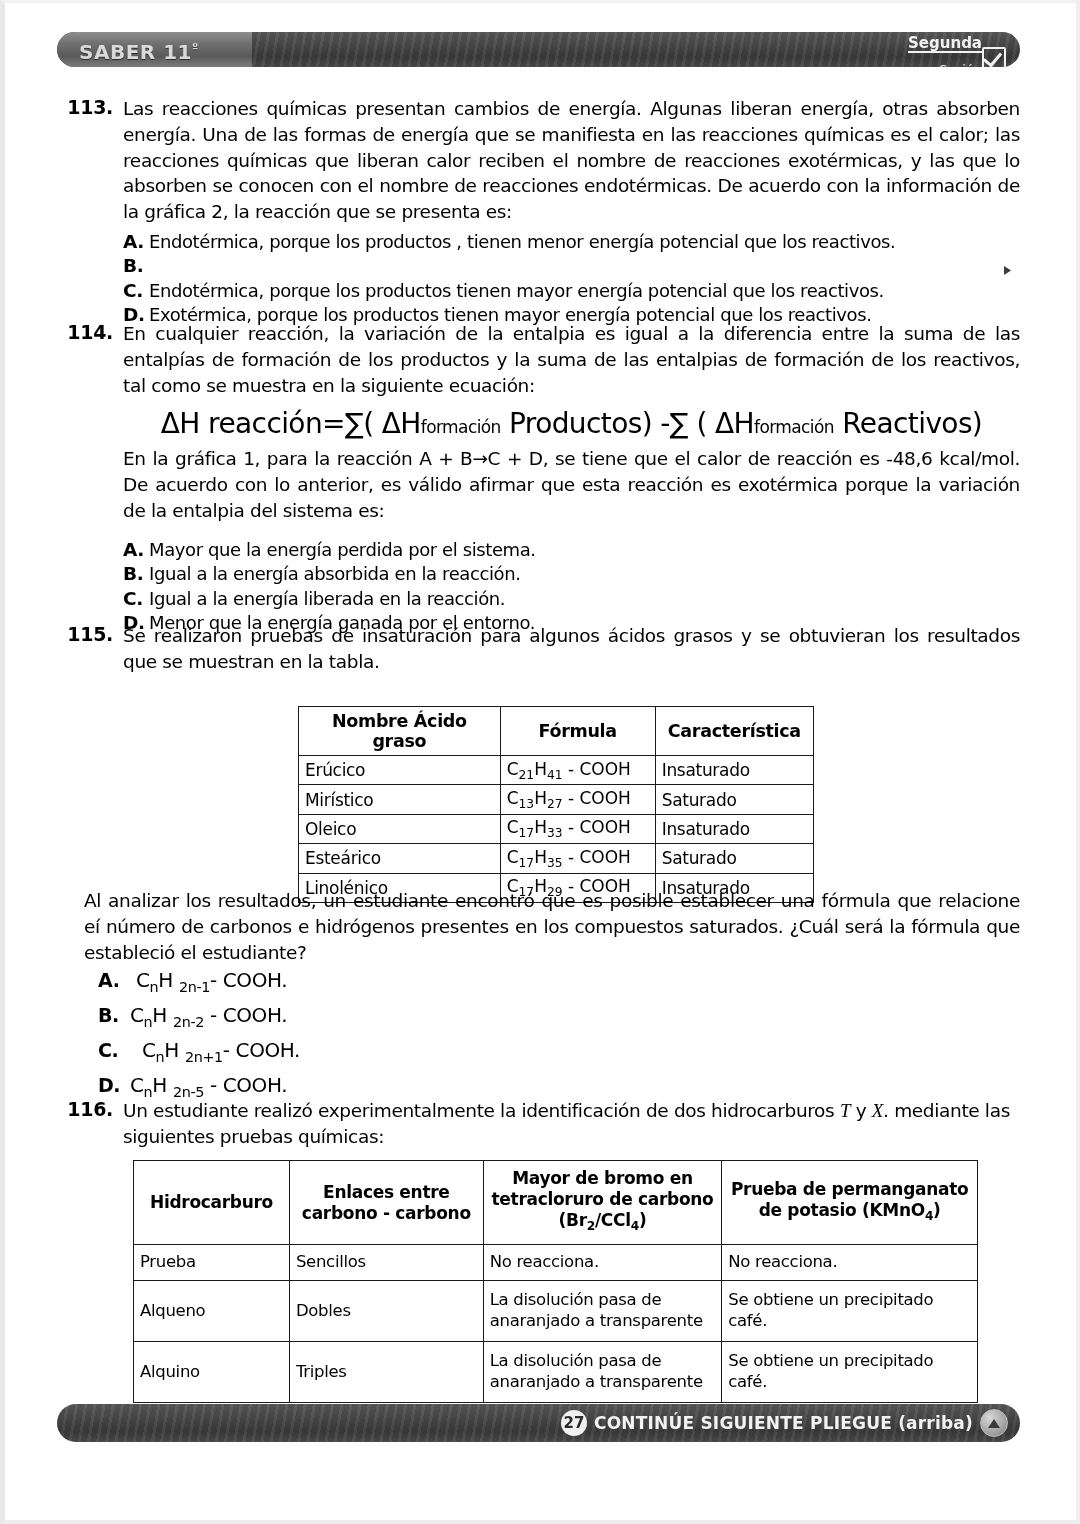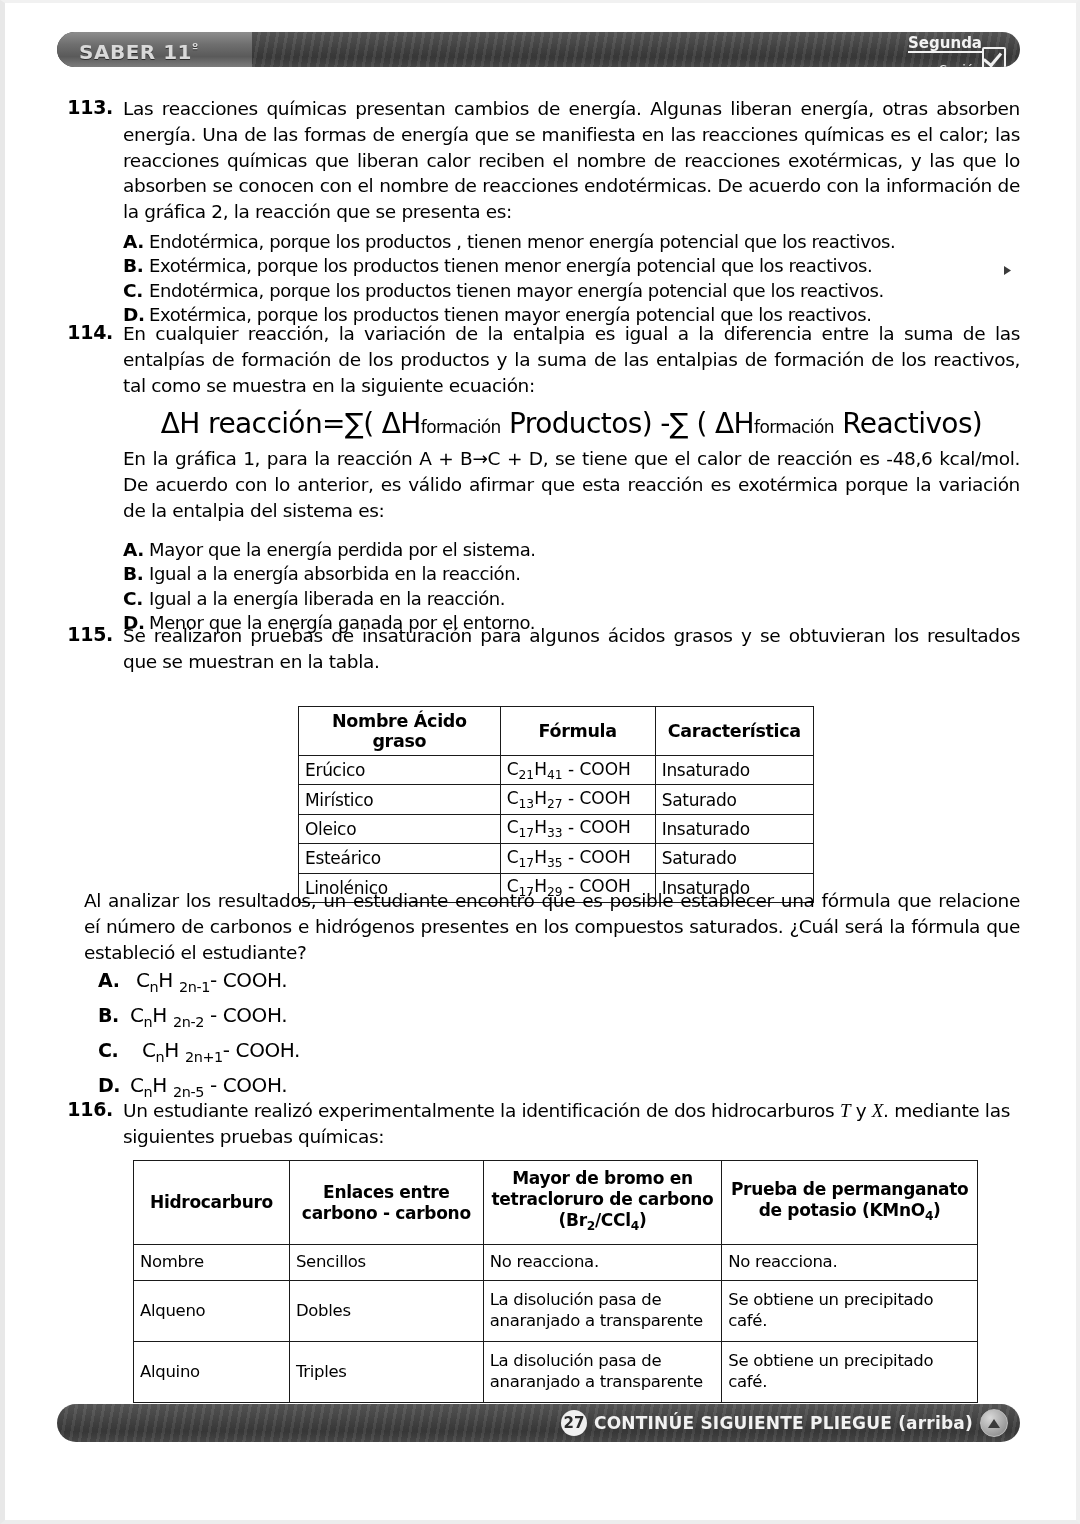--- a/index.html
+++ b/index.html
@@ -210,21 +210,20 @@
       <div class="q-num">113.</div>
       <div class="q-body" style="width:897px;">
         <div class="para">Las reacciones químicas presentan cambios de energía. Algunas liberan energía, otras absorben energía. Una de las formas de energía que se manifiesta en las reacciones químicas es el calor; las reacciones químicas que liberan calor reciben el nombre de reacciones exotérmicas, y las que lo absorben se conocen con el nombre de reacciones endotérmicas. De acuerdo con la información de la gráfica 2, la reacción que se presenta es:</div>
         <div class="opts">
           <div class="opt">
             <span class="opt-l">A.</span>
             <span class="opt-t">Endotérmica, porque los productos , tienen menor energía potencial que los reactivos.</span>
           </div>
           <div class="opt">
             <span class="opt-l">B.</span>
-            <span class="opt-t">Exotérmica, porque los productos tienen menor energía potencial que los reactivos.</span>
           </div>
           <div class="opt">
             <span class="opt-l">C.</span>
             <span class="opt-t">Endotérmica, porque los productos tienen mayor energía potencial que los reactivos.</span>
           </div>
           <div class="opt">
             <span class="opt-l">D.</span>
             <span class="opt-t">Exotérmica, porque los productos tienen mayor energía potencial que los reactivos.</span>
           </div>
         </div>
@@ -344,21 +343,21 @@
       <thead>
         <tr>
           <th class="h1">Hidrocarburo</th>
           <th class="h2"><span>Enlaces entre</span><br><span>carbono - carbono</span></th>
           <th class="h3"><span>Mayor de bromo en</span><br><span>tetracloruro de carbono</span><br><span>(Br</span><sub>2</sub><span>/CCl</span><sub>4</sub><span>)</span></th>
           <th class="h4"><span>Prueba de permanganato</span><br><span>de potasio (KMnO</span><sub>4</sub><span>)</span></th>
         </tr>
       </thead>
       <tbody>
         <tr>
-          <td>Nombre</td>
+          <td>Prueba</td>
           <td>Sencillos</td>
           <td>No reacciona.</td>
           <td>No reacciona.</td>
         </tr>
         <tr class="tall">
           <td>Alqueno</td>
           <td>Dobles</td>
           <td><span>La disolución pasa de</span><br><span>anaranjado a transparente</span></td>
           <td>Se obtiene un precipitado café.</td>
         </tr>

